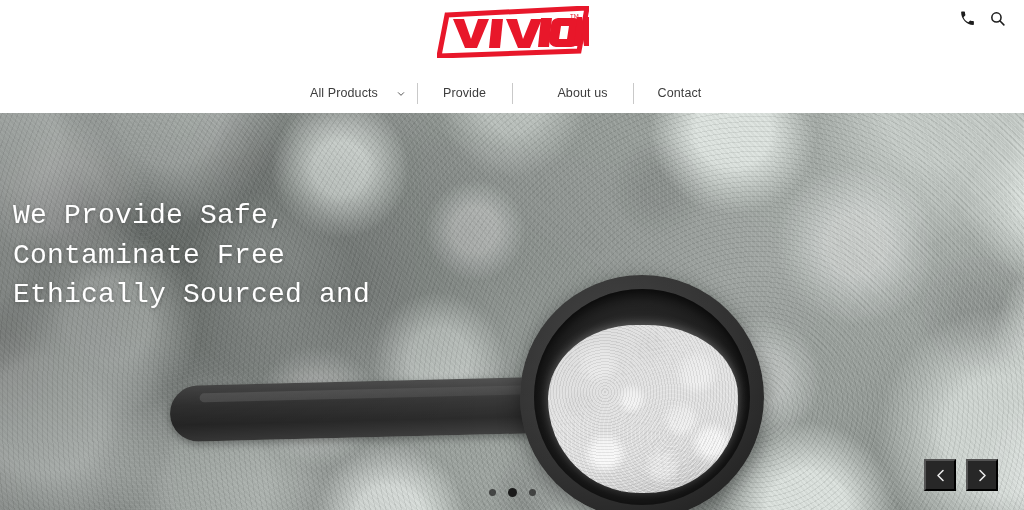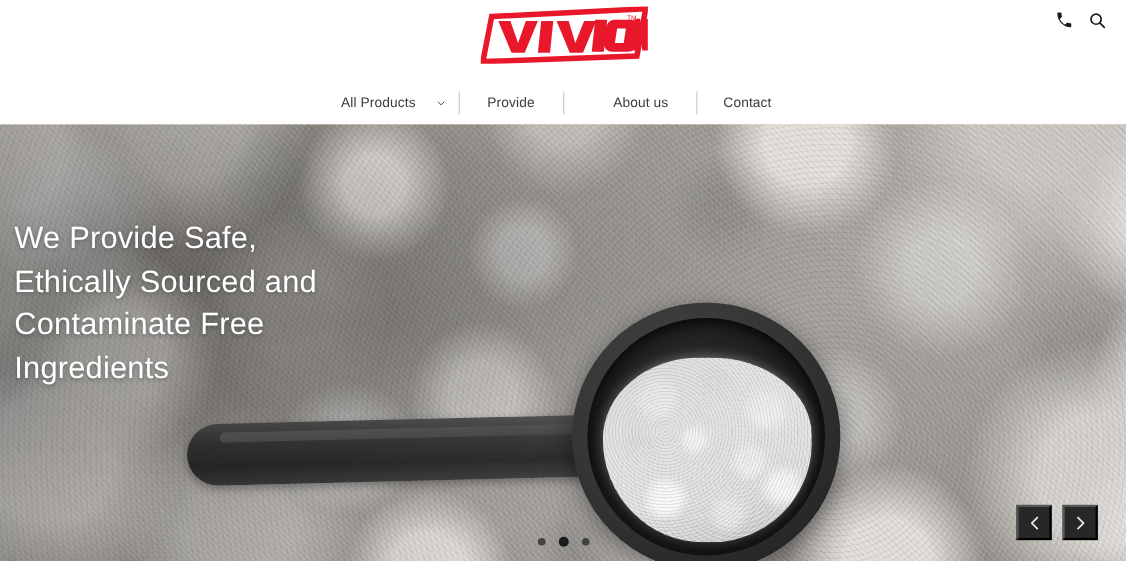--- a/index.html
+++ b/index.html
@@ -105,21 +105,22 @@
   .chevron svg { display: block; width: 100%; height: 100%; }
 
   
   .hero {
     position: absolute;
     left: 0;
     top: 113px;
     width: 1024px;
     height: 397px;
     overflow: hidden;
-    background: #a16207;
+    background: #15803d;
+    font-family: Liberation Mono, monospace;
   }
   .hero-photo {
     position: absolute;
     inset: 0;
     filter: grayscale(1);
   }
   
   .tex {
     position: absolute;
     inset: -10%;
@@ -408,23 +409,22 @@
       <div class="scoop scoop-powder">
         <div class="scoop-powder-grain"></div>
       </div>
 
       <div class="hero-vignette"></div>
     </div>
 
     <div class="hero-copy">
       <h1 class="hero-title">
         <span>We Provide Safe,</span>
+        <span>Contaminate Free</span>
         <span>Ethically Sourced and</span>
-        <span>Contaminate Free</span>
-        <span>Ingredients</span>
       </h1>
     </div>
 
     <div class="carousel-dots">
       <span class="dot"></span>
       <span class="dot active"></span>
       <span class="dot"></span>
     </div>
 
     <div class="carousel-arrows">

